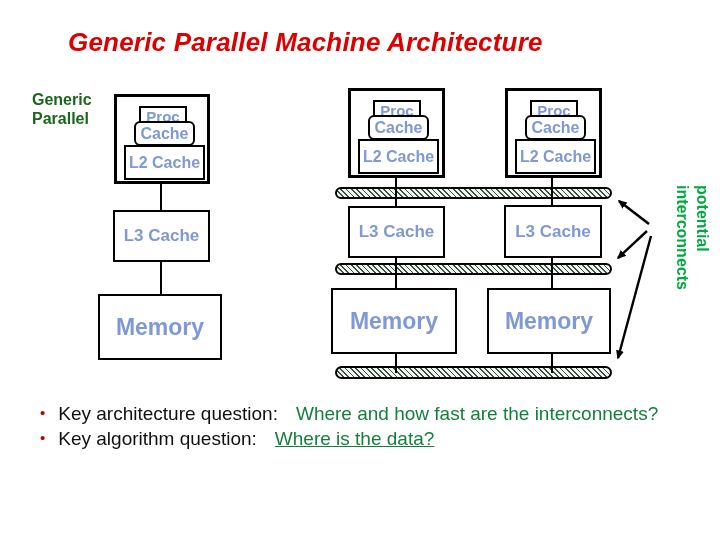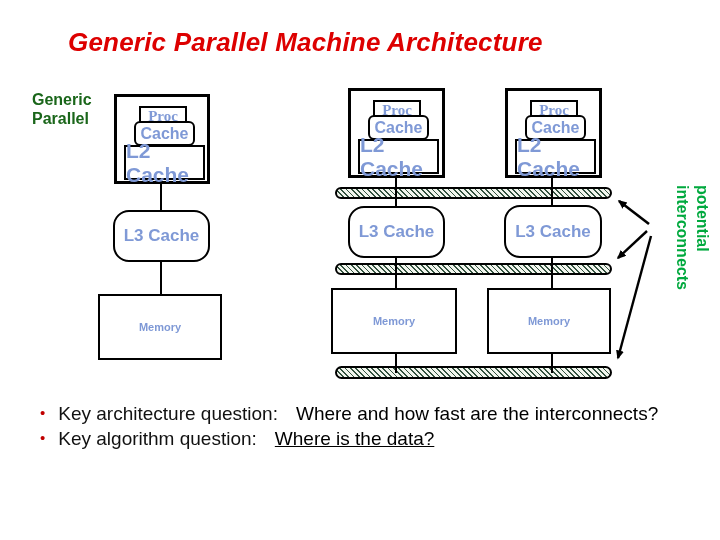--- a/index.html
+++ b/index.html
@@ -28,44 +28,44 @@
   .c2{left:395px;top:177px;height:196px;}
   .c3{left:551px;top:177px;height:196px;}
   
   .box{position:absolute;box-sizing:border-box;background:#fff;border:2px solid #000;z-index:3;
        display:flex;align-items:center;justify-content:center;
        color:#7f99d6;font-weight:bold;}
   .proc-group{border-width:3px;z-index:3;}
   .pg1{left:114px;top:94px;width:96px;height:90px;}
   .pg2{left:348px;top:88px;width:97px;height:90px;}
   .pg3{left:505px;top:88px;width:97px;height:90px;}
-  .proc-box {position:absolute;left:22px;top:9px;width:48px;height:21px;font-size:15px;font-family:Liberation Serif, serif;}
+  .proc-box {position:absolute;left:22px;top:9px;width:48px;height:21px;font-size:15px;}
   .cache-box{position:absolute;left:17px;top:24px;width:61px;height:25px;font-size:16px;border-radius:6px;}
-  .l2-box   {position:absolute;left:7px;top:48px;width:81px;height:35px;font-size:21px;}
-  .l3-box{font-size:17px;border-radius:16px;}
+  .l2-box   {position:absolute;left:7px;top:48px;width:81px;height:35px;font-size:16px;}
+  .l3-box{font-size:17px;}
   .l3-1{left:113px;top:210px;width:97px;height:52px;}
   .l3-2{left:348px;top:206px;width:97px;height:52px;}
   .l3-3{left:504px;top:205px;width:98px;height:53px;}
-  .mem-box{font-size:11px;}
+  .mem-box{font-size:23px;}
   .m1{left:98px;top:294px;width:124px;height:66px;}
   .m2{left:331px;top:288px;width:126px;height:66px;}
   .m3{left:487px;top:288px;width:124px;height:66px;}
   
   .arrows{position:absolute;left:0;top:0;width:720px;height:540px;z-index:4;pointer-events:none;}
   
   .interconnect-label{
     position:absolute;left:629px;top:228px;width:126px;height:40px;
     transform:rotate(90deg);transform-origin:center center;
     color:#00a93e;font-size:16px;font-weight:bold;line-height:20px;text-align:left;z-index:4;
   }
   
   .bullet{position:absolute;left:40px;font-size:19px;color:#111;white-space:nowrap;}
   .bullet.b1{top:403px;} .bullet.b2{top:428px;}
   .bullet .dot{color:#c00000;font-size:15px;margin-right:13px;vertical-align:2px;}
-  .bullet .highlight{color:#000000;margin-left:18px;}
+  .bullet .highlight{color:#15803d;margin-left:18px;}
   .bullet .underlined{text-decoration:underline;}
 </style>
 </head>
 <body>
 
 <div class="slide">
 
   <h1 class="title">Generic Parallel Machine Architecture</h1>
 
   <div class="storage-label">

